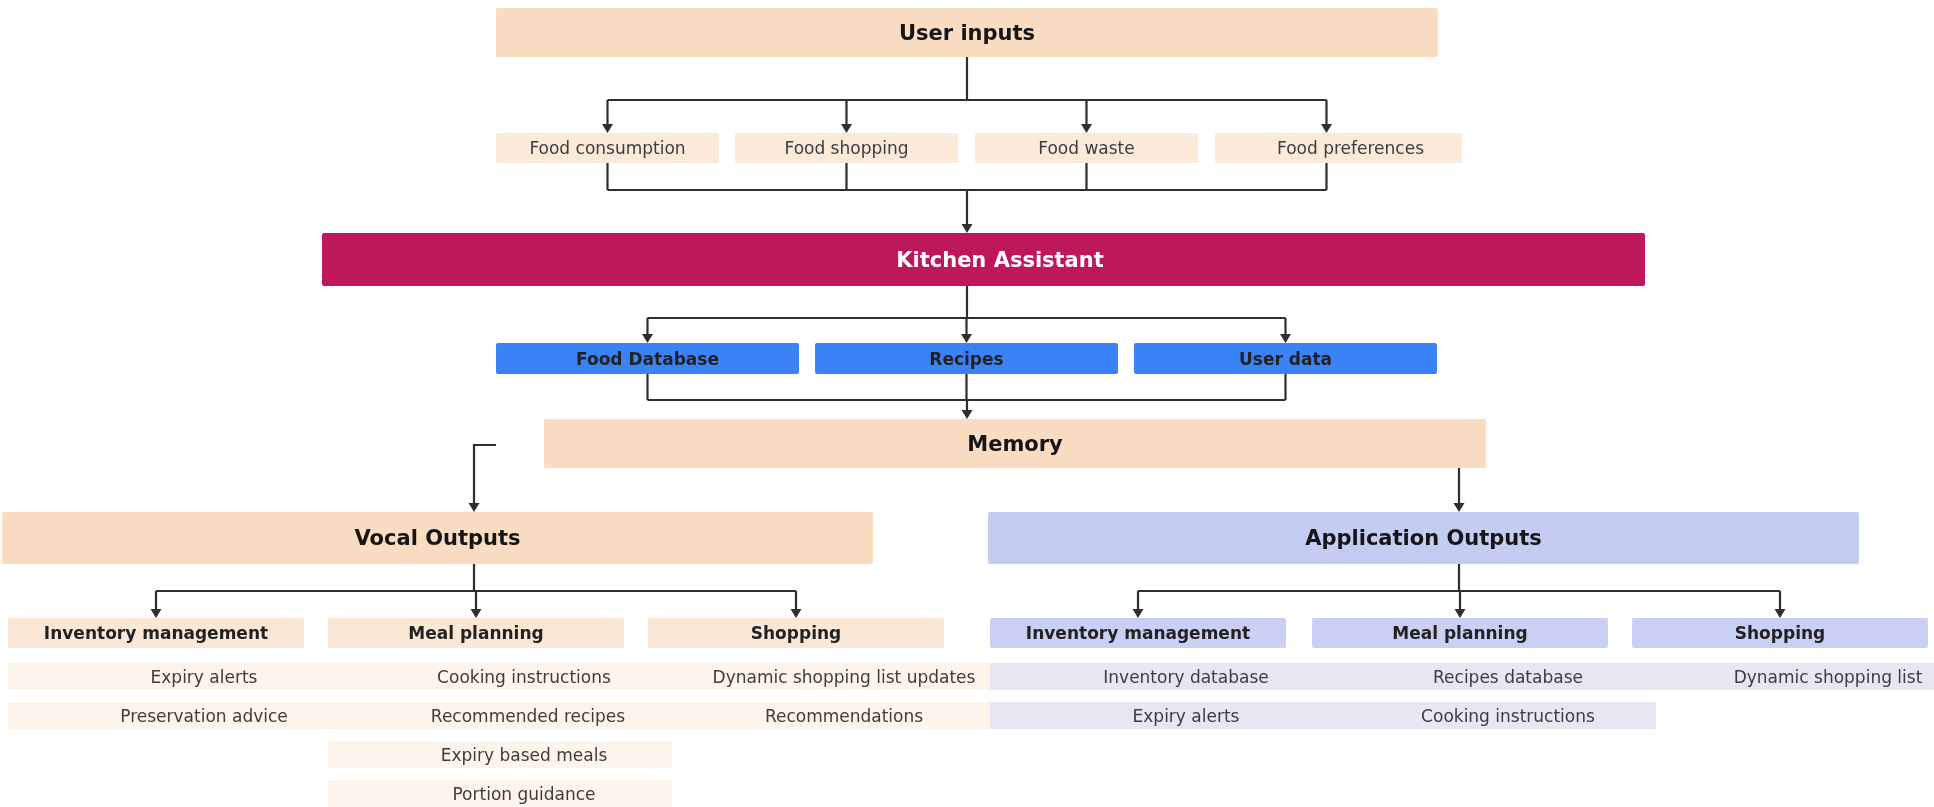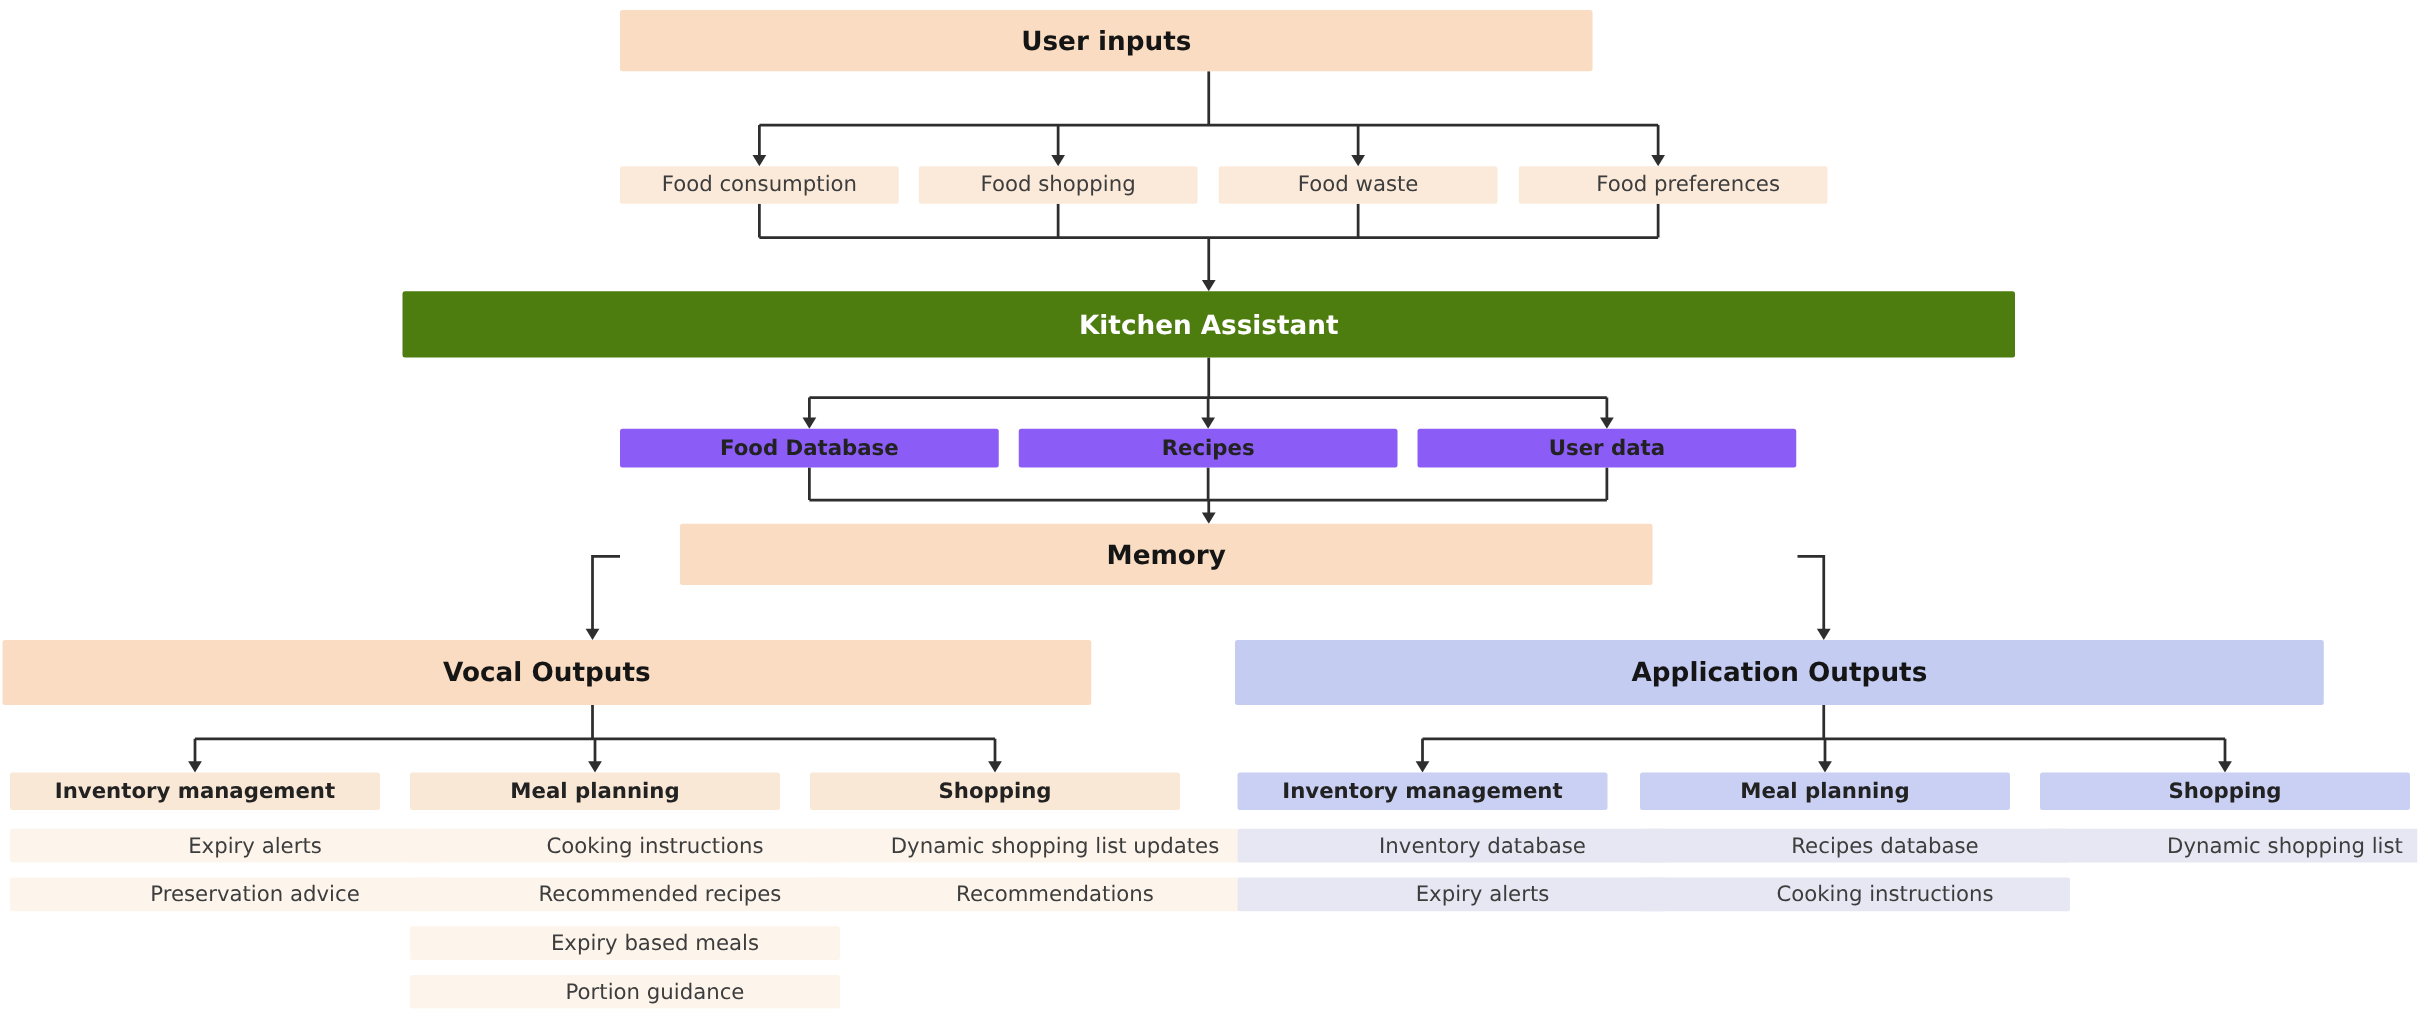--- a/index.html
+++ b/index.html
@@ -11,41 +11,41 @@
     overflow:hidden;
   }
   .box{
     position:absolute;
     display:flex;align-items:center;justify-content:center;
     text-align:center;
     border-radius:2px;
     white-space:nowrap;
   }
   .lvl1{
-    height:49px;width:778px;
+    height:49px;width:942px;
     background:var(--peach);
     font-size:21px;font-weight:bold;color:#151515;
   }
   .ka{
     left:322px;top:233px;width:1290px;height:53px;
-    background:#4d7c0f;color:#ffffff;
-    font-size:21px;font-weight:bold;
+    background:#be185d;color:#ffffff;
+    font-size:21px;font-weight:bold;padding-left:33px;
   }
   .band{
     top:512px;width:871px;height:52px;
     font-size:21px;font-weight:bold;color:#151515;
   }
   .row2{
     top:133px;height:30px;width:223px;
     background:#fbeada;
     font-size:17px;color:#3d3d3d;
   }
   .row3{
     top:343px;height:31px;width:303px;
-    background:#8b5cf6;
+    background:#3b82f6;
     font-size:17px;font-weight:bold;color:#222222;
   }
   .colhead{
     top:618px;height:30px;width:296px;
     font-size:17px;font-weight:bold;color:#222222;
   }
   .item{
     height:27px;width:296px;
     font-size:17px;color:#3d3d3d;padding-left:48px;
   }

